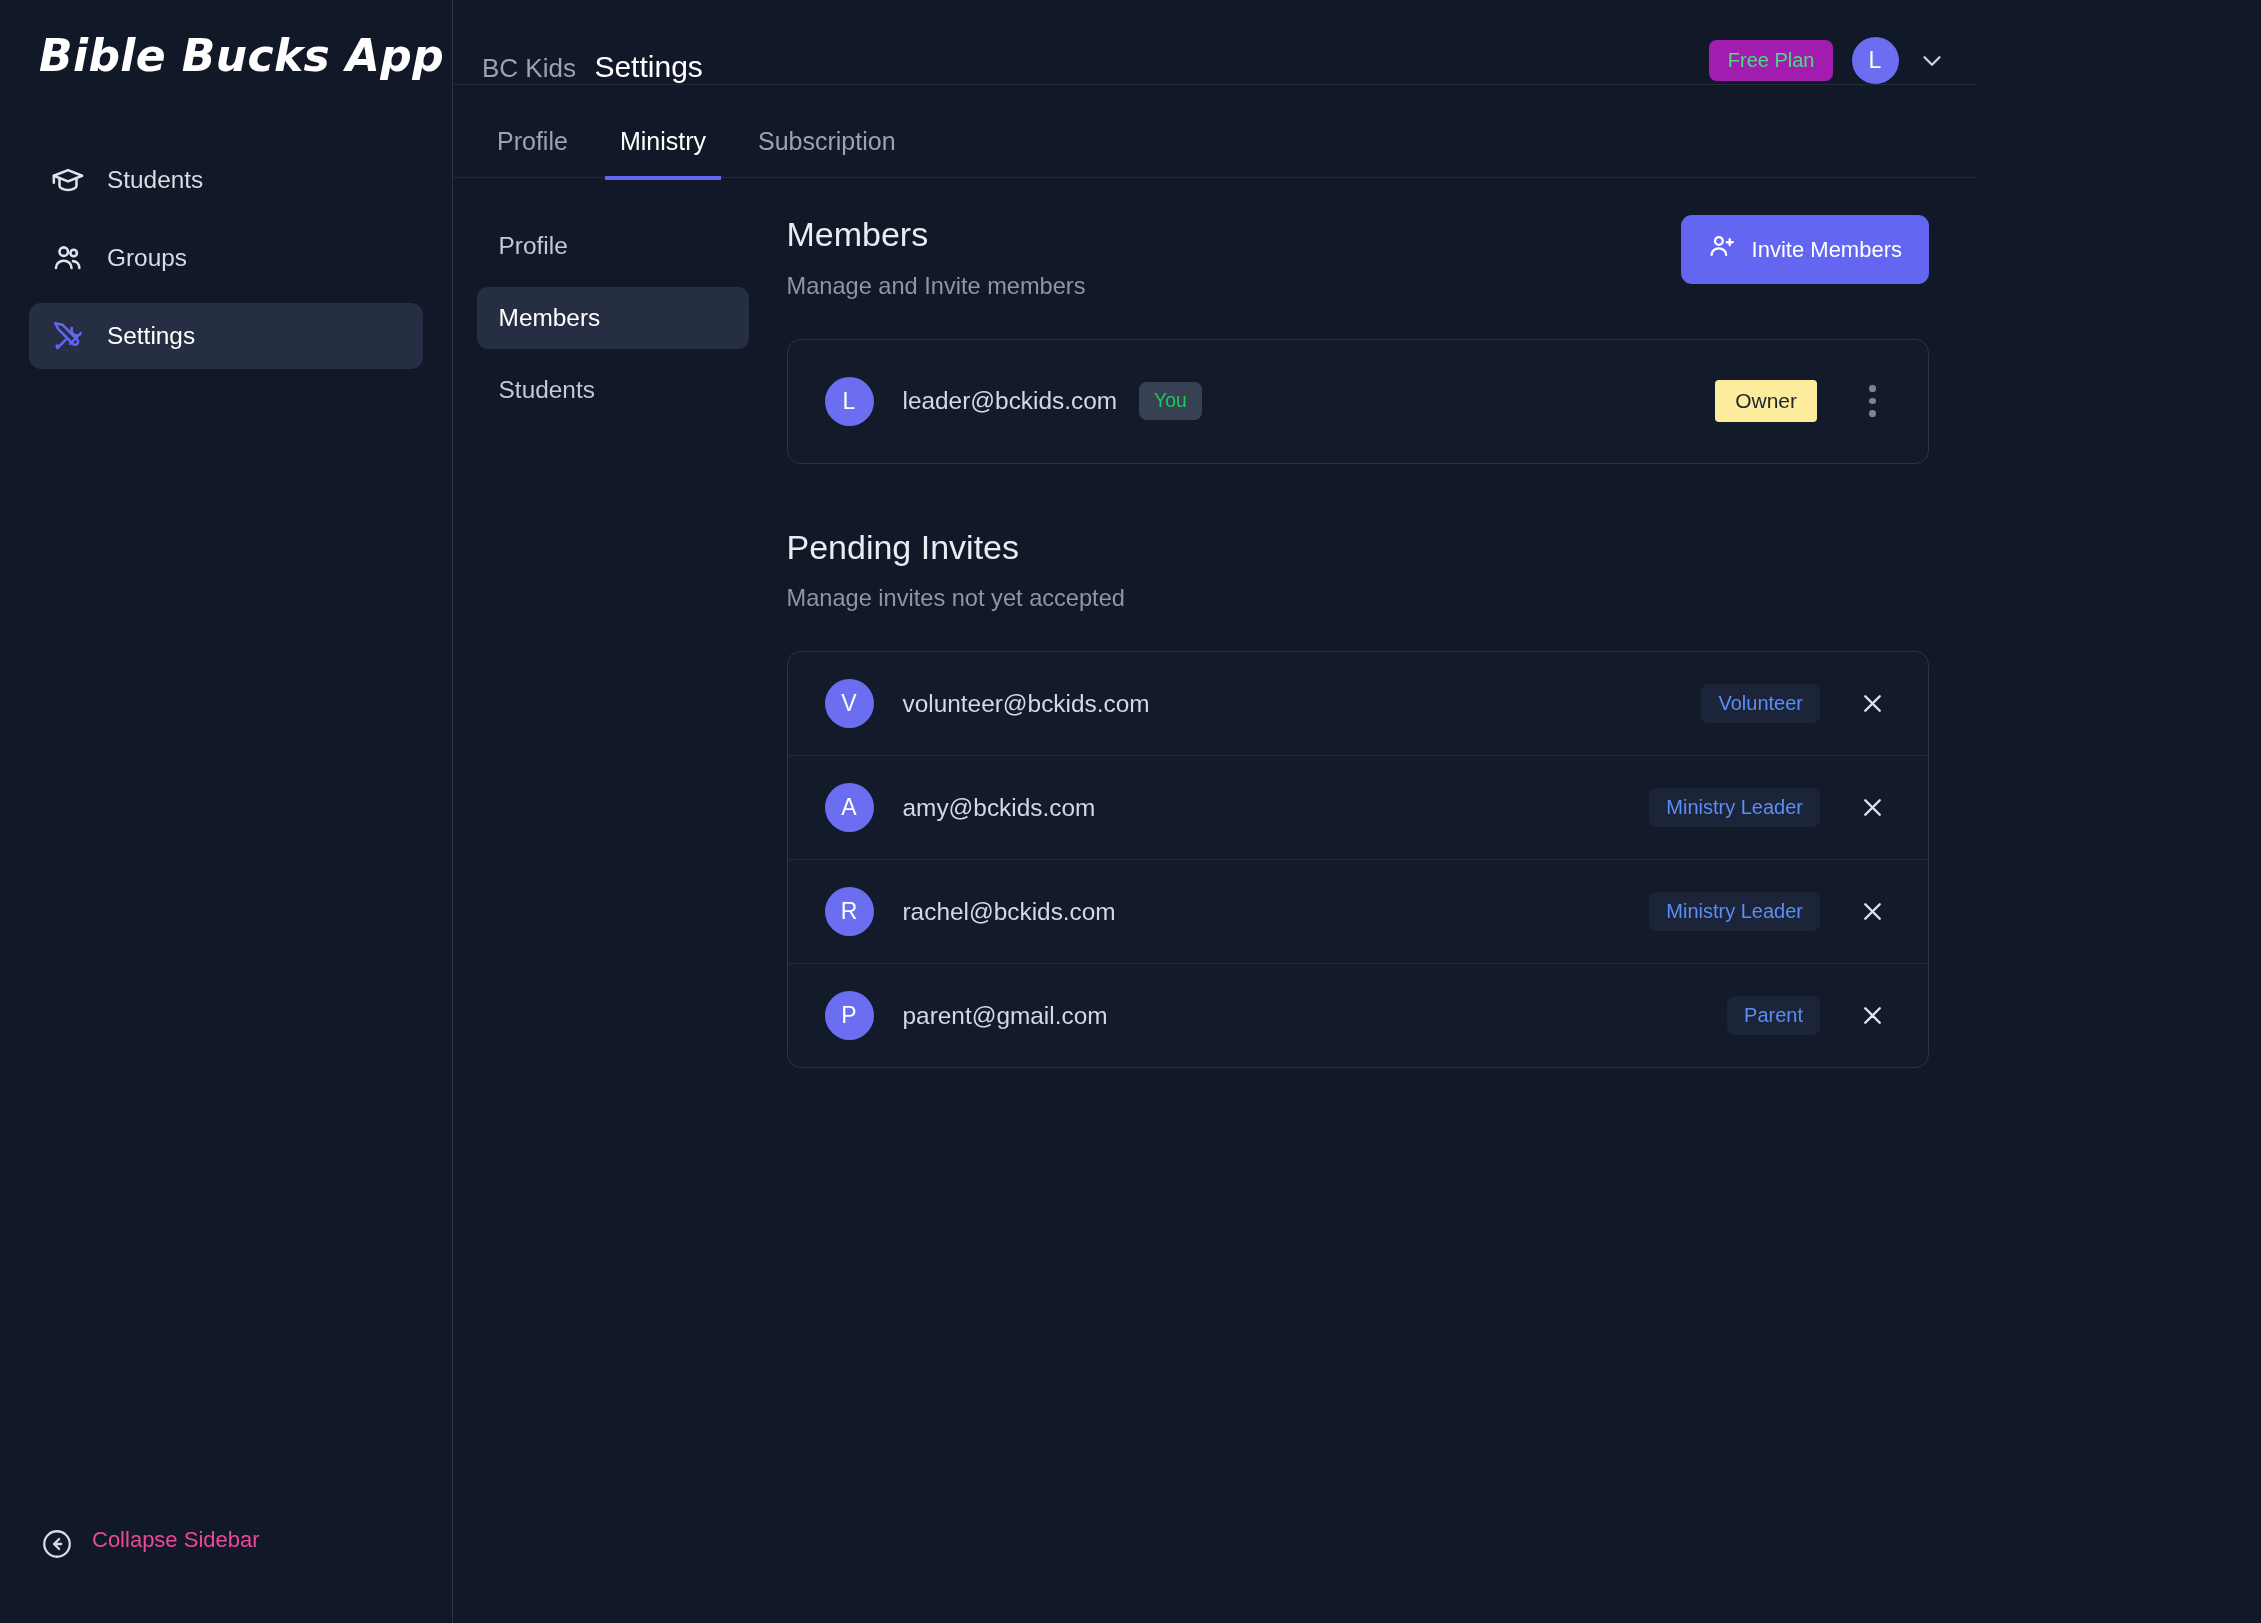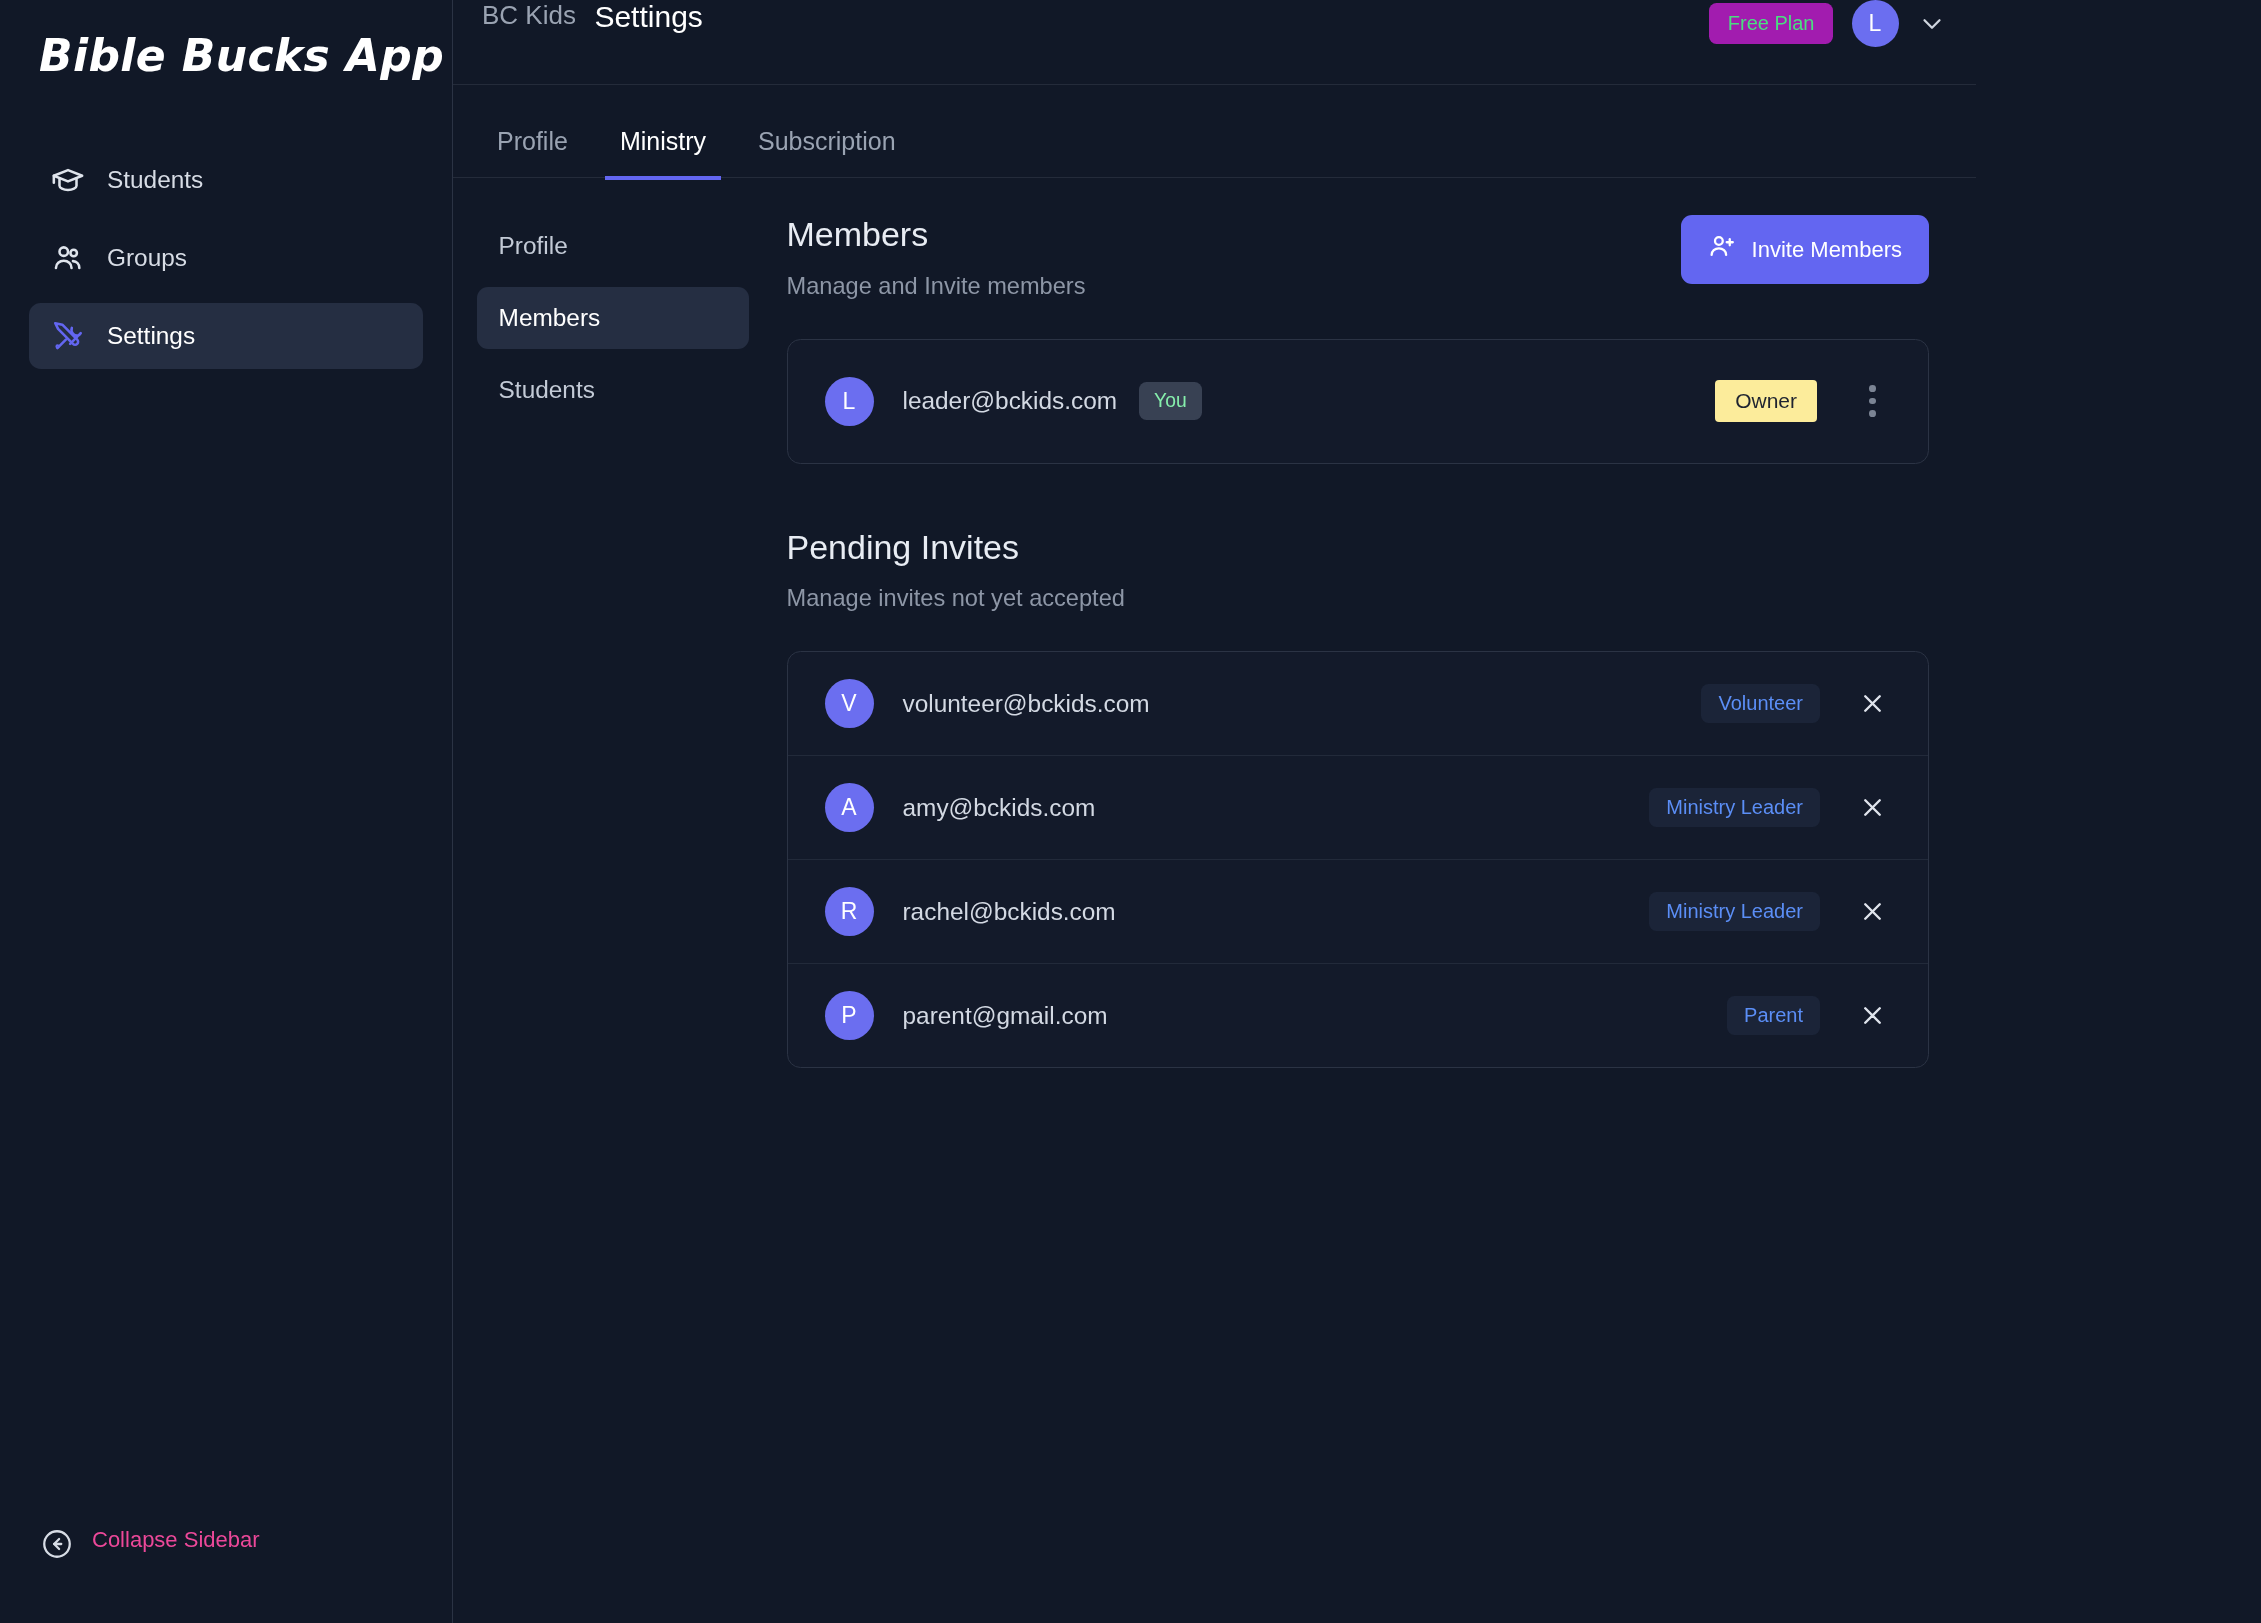--- a/index.html
+++ b/index.html
@@ -51,21 +51,21 @@
     color: #ec4899; font-size: 22px; cursor: pointer;
   }
   .collapse svg { width: 34px; height: 34px; }
 
   
   .main { flex: 1; height: 1624px; display: flex; flex-direction: column; background:#111827; }
 
   .topbar {
     height: 85px; flex: 0 0 85px;
     border-bottom: 1.7px solid #242b3a;
-    display: flex; align-items: flex-start;
+    display: flex; align-items: flex-end;
     padding: 0 29px 0 29px;
   }
   .crumb-root { color: #9aa3b2; font-size: 26px; }
   .crumb-title { color: #ffffff; font-size: 30px; margin-left: 18.5px; font-weight: 400; }
   .topbar-right { margin-left: auto; display: flex; align-items: center; gap: 18.5px; }
   .plan-badge {
     background: #a21caf; color: #4ade80;
     font-size: 20px; padding: 9.3px 18.5px; border-radius: 7.6px;
   }
   .avatar-lg {
@@ -130,21 +130,21 @@
   }
   .avatar {
     width: 49px; height: 49px; border-radius: 50%;
     background: #6b6ef0; color: #ffffff;
     display: flex; align-items: center; justify-content: center;
     font-size: 23px; font-weight: 500; flex: 0 0 49px;
   }
   .email { font-size: 24.4px; color: #d3d9e3; margin-left: 29px; }
   .you-badge {
     margin-left: 22px;
-    background: #384153; color: #86efac;
+    background: #384153; color: #22c55e;
     font-size: 19.3px; padding: 7.6px 15px; border-radius: 7.6px;
   }
   .owner-badge {
     margin-left: auto;
     background: #fcec9b; color: #1f2430;
     font-size: 21px; padding: 9.3px 20px; border-radius: 4px;
   }
   .kebab {
     margin-left: 37px; width: 37px; height: 40px;
     display: flex; flex-direction: column; align-items: center; justify-content: center;

